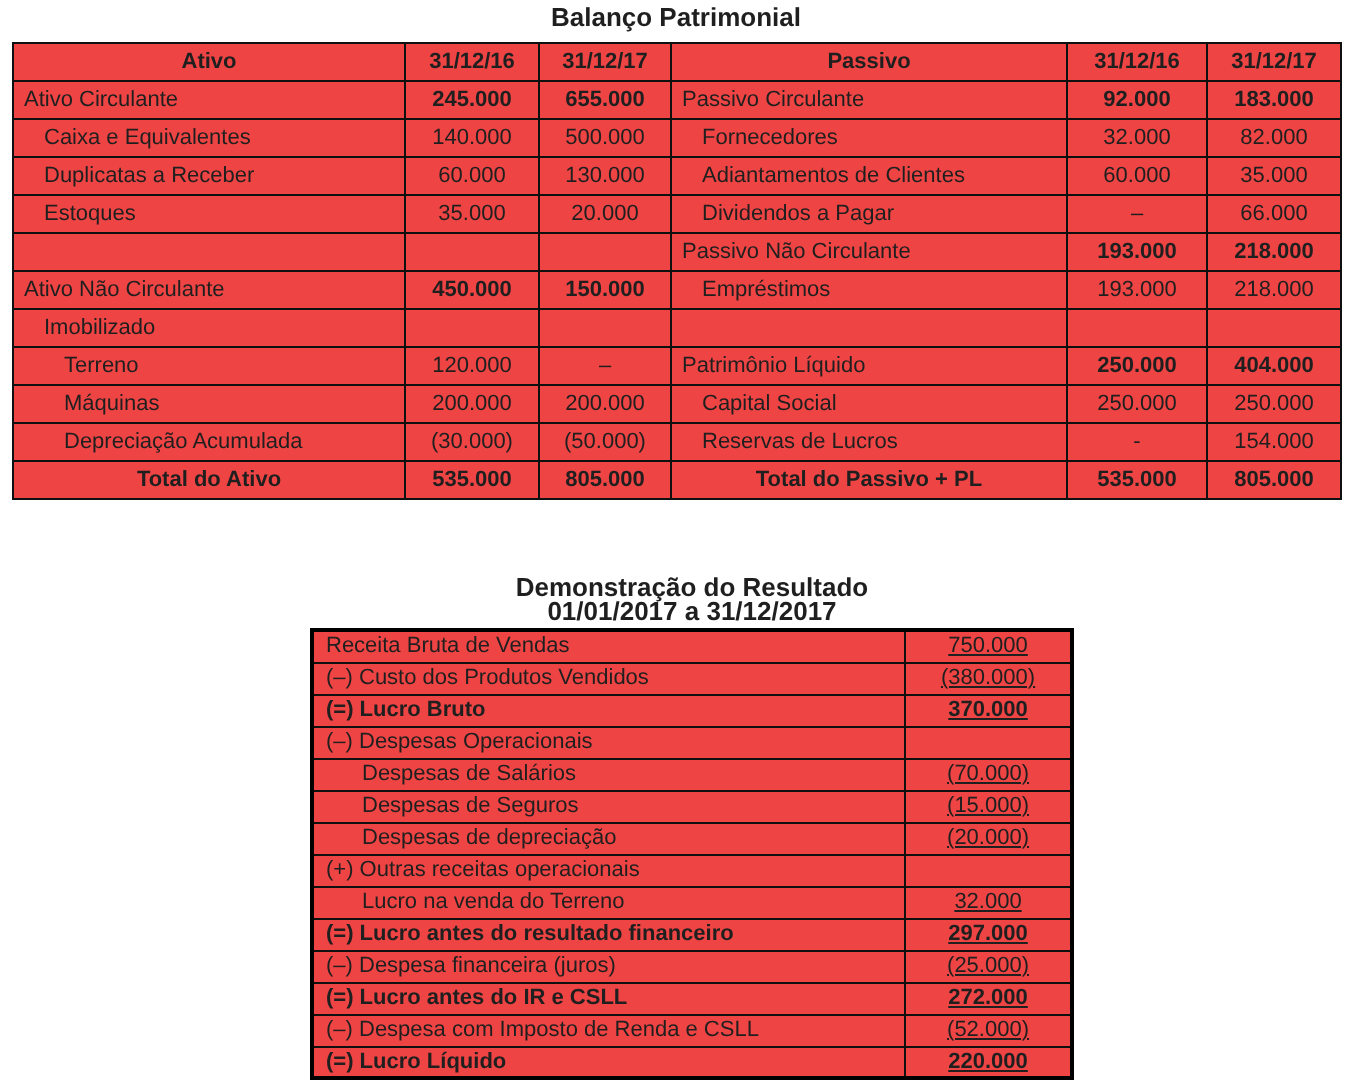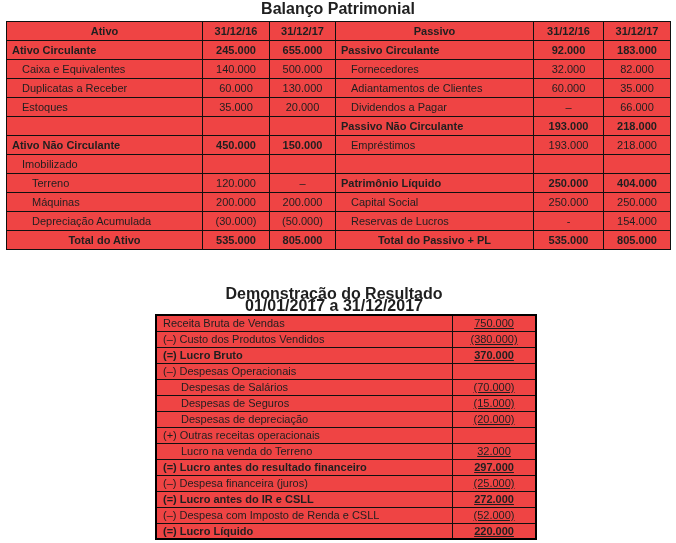--- a/index.html
+++ b/index.html
@@ -8,45 +8,45 @@
     width: 676px; height: 543px;
     position: relative;
     font-family: "Liberation Sans", "DejaVu Sans", sans-serif;
     font-size: 11px;
     color: #1f1f1f;
   }
   .doc-title {
     position: absolute;
     text-align: center;
     font-weight: bold;
-    font-size: 16px;
+    font-size: 13px;
     line-height: 12px;
   }
   #bs-title { top: 3px; left: 6px; width: 664px; }
-  #dre-title { top: 288px; left: 143px; width: 382px; }
+  #dre-title { top: 288px; left: 155px; width: 382px; }
   table {
     border-collapse: collapse;
     table-layout: fixed;
     position: absolute;
     background: #ef4444;
   }
   #bs-table { top: 21px; left: 6px; width: 664px; }
   #dre-table { top: 314px; left: 155px; width: 382px; border: 2px solid #000000; }
   td, th {
     border: 1px solid #101010;
     overflow: hidden;
     white-space: nowrap;
     font-size: 11px;
     font-weight: normal;
   }
   #bs-table td, #bs-table th { height: 19px; }
   #dre-table td { height: 16px; }
   
   .c-head  { text-align: center; font-weight: bold; }
-  .c-sec   { text-align: left; font-weight: bold; padding-left: 5px; }
+  .c-sec   { text-align: left; font-weight: normal; padding-left: 5px; }
   .c-item  { text-align: left; padding-left: 15px; }
   .c-item2 { text-align: left; padding-left: 25px; }
   .c-total { text-align: center; font-weight: bold; }
   .c-num   { text-align: center; }
   .c-numb  { text-align: center; font-weight: bold; }
   .c-empty { }
   
   .d-label  { text-align: left; padding-left: 6px; }
   .d-labeli { text-align: left; padding-left: 24px; }
   .d-bold   { font-weight: bold; }

